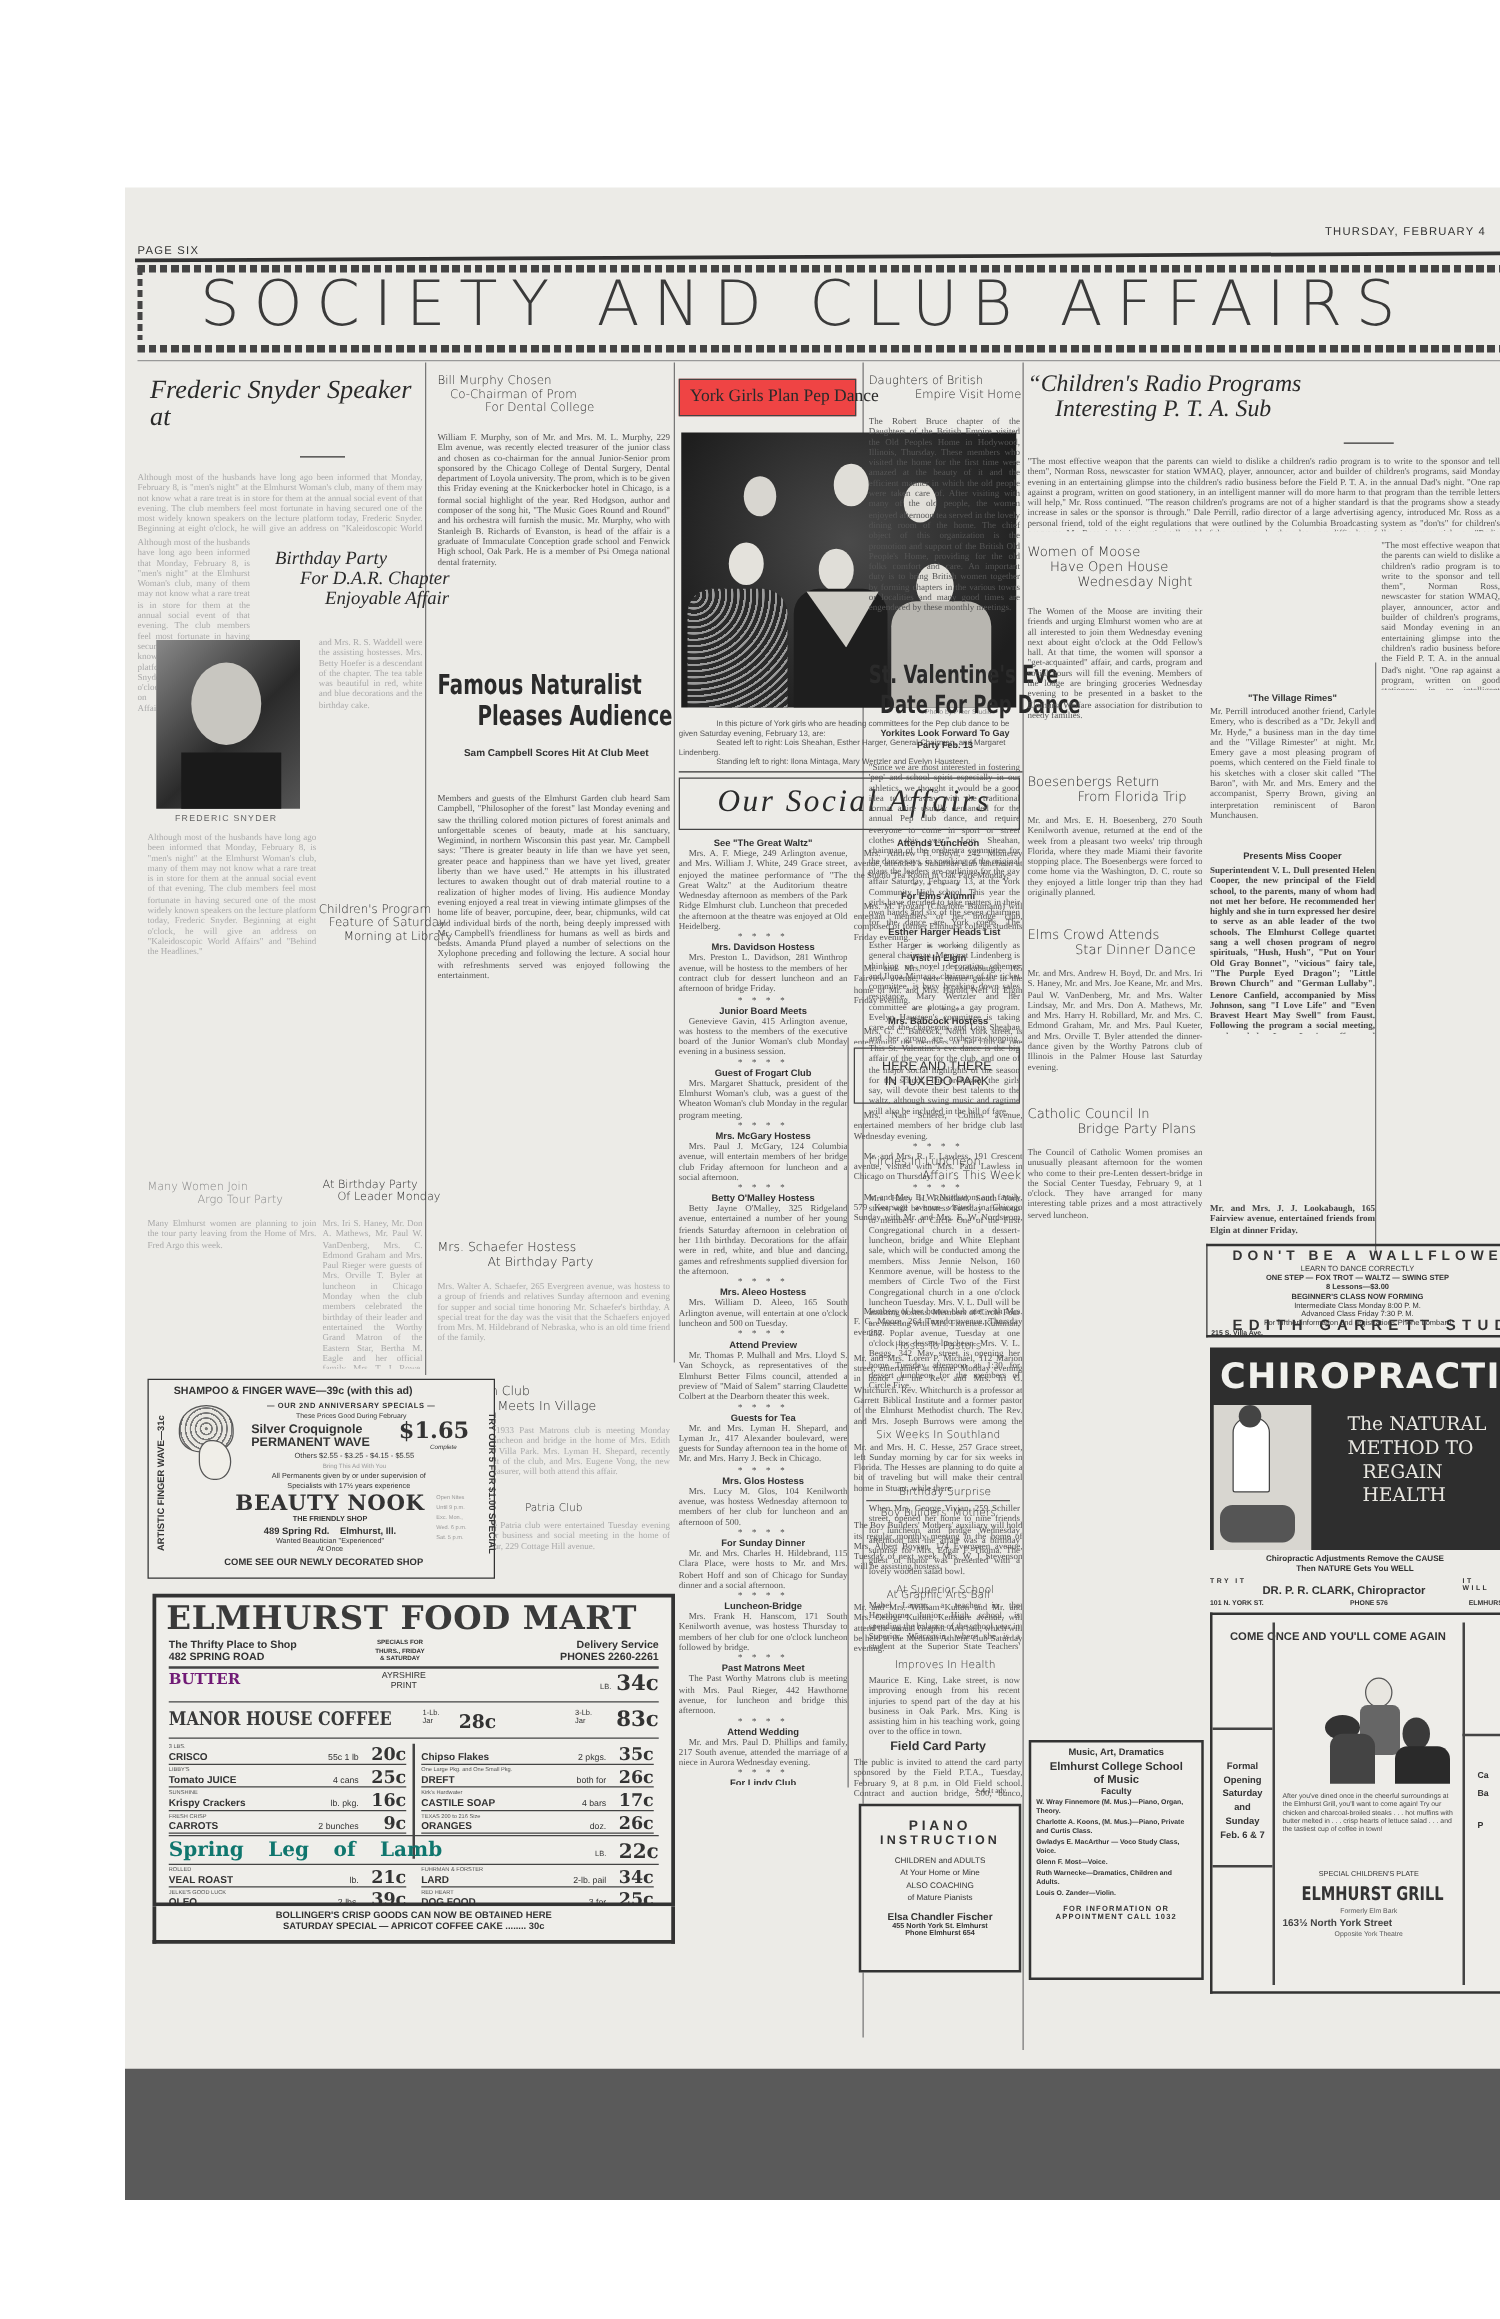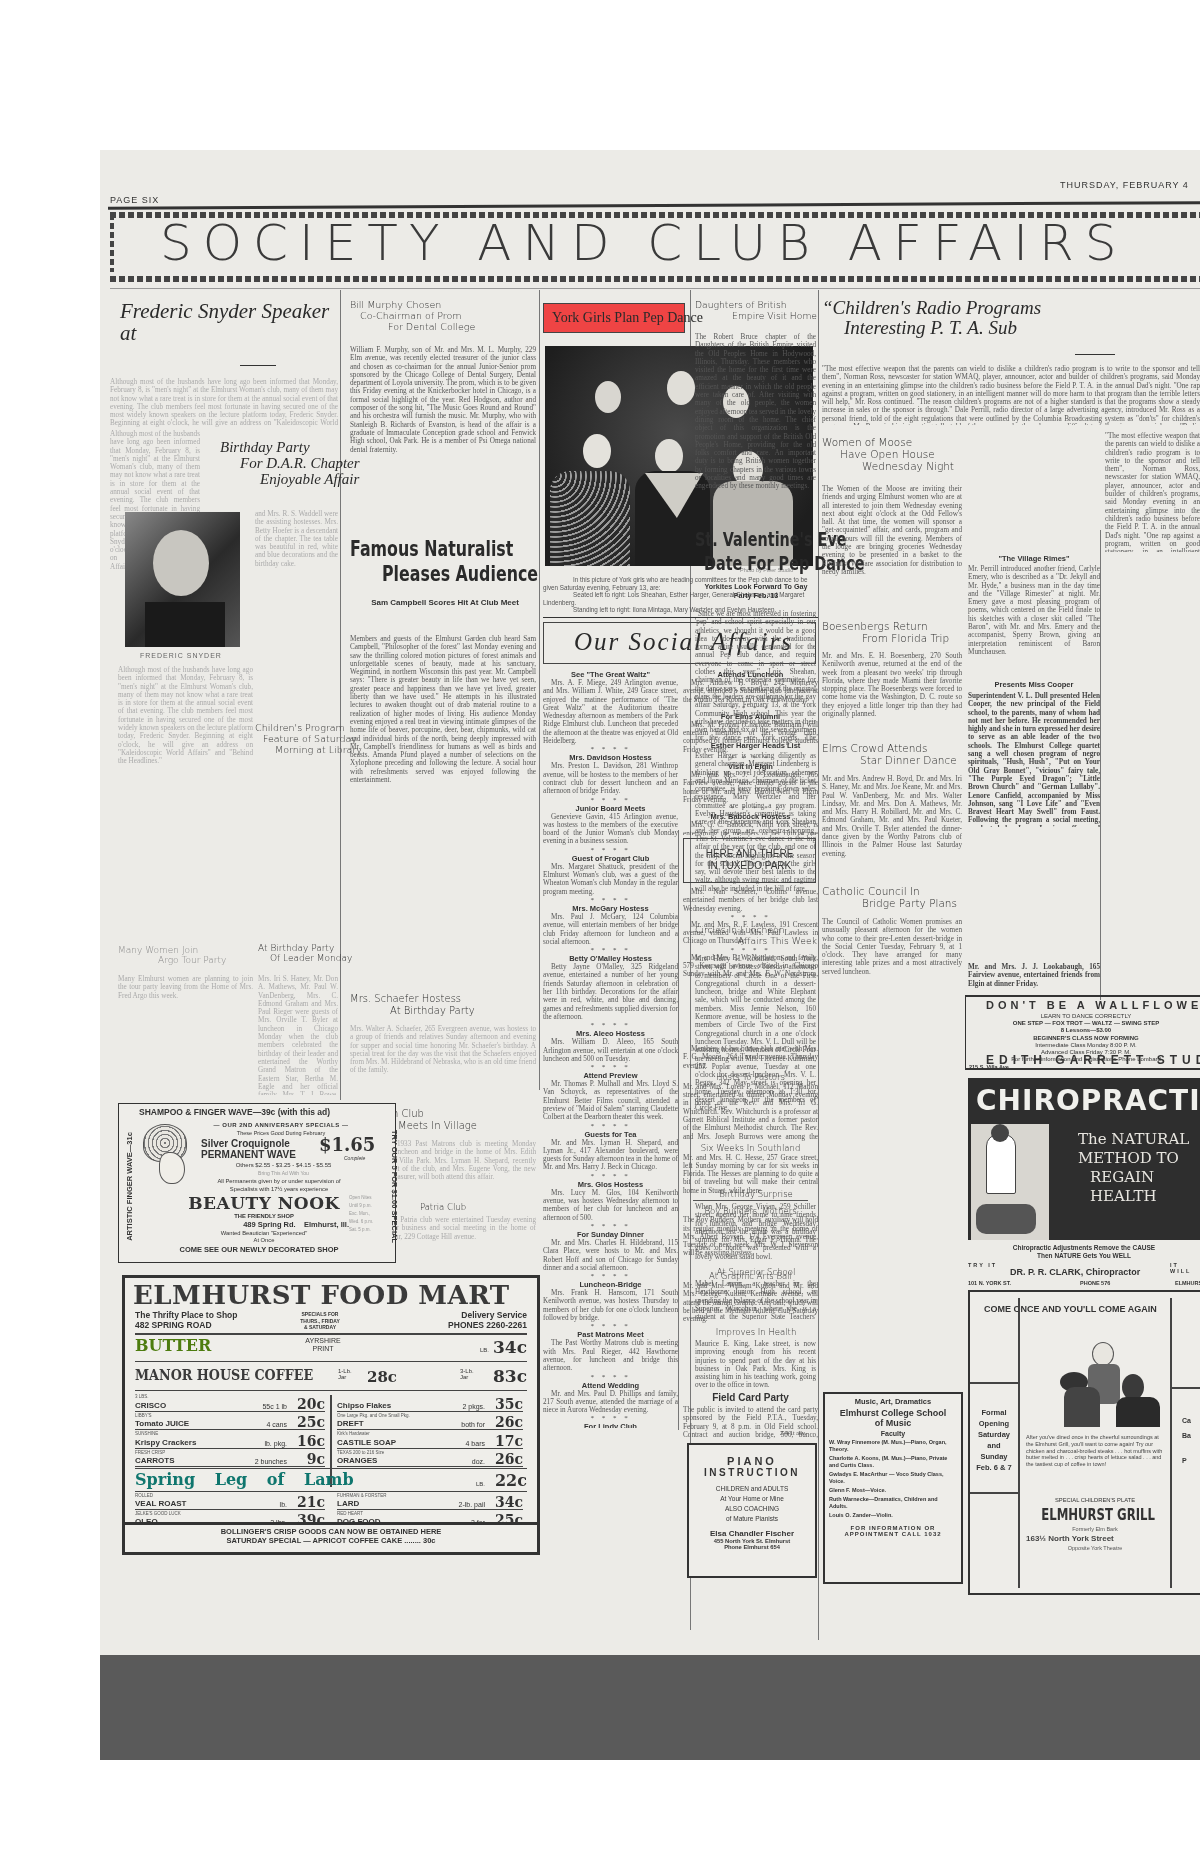--- a/index.html
+++ b/index.html
@@ -421,21 +421,21 @@
     <div class="small-sans" style="position:absolute;left:82px;top:34px;font-weight:bold;font-size:10px;white-space:nowrap">Silver Croquignole</div>
     <div class="small-sans" style="position:absolute;left:82px;top:45px;font-weight:bold;font-size:10px;white-space:nowrap">PERMANENT WAVE</div>
     <div class="price" style="position:absolute;left:200px;top:30px;font-size:18px">$1.65</div>
     <div class="small-sans" style="position:absolute;left:225px;top:51px;font-size:5px;font-style:italic">Complete</div>
     <div class="small-sans" style="position:absolute;left:72px;top:58px;width:185px;text-align:center;font-size:6px">Others $2.55 - $3.25 - $4.15 - $5.55</div>
     <div class="small-sans" style="position:absolute;left:72px;top:66px;width:185px;text-align:center;font-size:5px;color:#999">Bring This Ad With You</div>
     <div class="small-sans" style="position:absolute;left:60px;top:74px;width:200px;text-align:center;font-size:5.8px">All Permanents given by or under supervision of</div>
     <div class="small-sans" style="position:absolute;left:60px;top:82px;width:200px;text-align:center;font-size:5.8px">Specialists with 17½ years experience</div>
     <div style="position:absolute;left:60px;top:89px;width:170px;text-align:center;font-family:'DejaVu Serif',serif;font-weight:bold;font-size:17px;color:#333;white-space:nowrap;letter-spacing:.5px">BEAUTY NOOK</div>
     <div class="small-sans" style="position:absolute;left:60px;top:109px;width:170px;text-align:center;font-weight:bold;font-size:5.8px">THE FRIENDLY SHOP</div>
-    <div class="small-sans" style="position:absolute;left:60px;top:116px;width:170px;text-align:right;font-weight:bold;font-size:7.5px;white-space:pre">489 Spring Rd.    Elmhurst, Ill.</div>
+    <div class="small-sans" style="position:absolute;left:60px;top:116px;width:170px;text-align:center;font-weight:bold;font-size:7.5px;white-space:pre">489 Spring Rd.    Elmhurst, Ill.</div>
     <div class="small-sans" style="position:absolute;left:60px;top:126px;width:170px;text-align:center;font-size:5.8px">Wanted  Beautician  "Experienced"</div>
     <div class="small-sans" style="position:absolute;left:60px;top:133px;width:170px;text-align:center;font-size:5.8px">At Once</div>
     <div class="small-sans" style="position:absolute;left:230px;top:90px;width:30px;font-size:4.5px;line-height:8px;color:#999">Open Nites Until 9 p.m. Exc. Mon., Wed. 6 p.m. Sat. 5 p.m.</div>
     <div class="small-sans" style="position:absolute;left:20px;top:141px;width:240px;text-align:center;font-weight:bold;font-size:7.5px;white-space:nowrap">COME SEE OUR NEWLY DECORATED SHOP</div>
   </div>
 
   <div class="abs" style="left:122px;top:1275px;width:418px;height:250px;border:3px solid #333;background:#efeeea">
     <div style="position:absolute;left:8px;top:2px;font-family:'DejaVu Serif',serif;font-weight:bold;font-size:26px;color:#3a3a3a;white-space:nowrap;letter-spacing:.5px">ELMHURST FOOD MART</div>
     <div class="small-sans" style="position:absolute;left:10px;top:33px;font-weight:bold;font-size:8.5px;line-height:9.5px">
       <div>The Thrifty Place to Shop</div>
@@ -446,21 +446,21 @@
       <div>THURS., FRIDAY</div>
       <div>&amp; SATURDAY</div>
     </div>
     <div class="small-sans" style="position:absolute;right:10px;top:33px;text-align:right;font-weight:bold;font-size:8.5px;line-height:9.5px">
       <div>Delivery Service</div>
       <div>PHONES 2260-2261</div>
     </div>
     <div style="position:absolute;left:10px;right:10px;top:55px;height:1.5px;background:#444"></div>
 
     <div style="position:absolute;left:10px;top:57px;right:10px;height:27px;border-bottom:1.5px solid #444">
-      <div style="position:absolute;left:0;top:1px;font-family:'DejaVu Serif',serif;font-weight:bold;font-size:16px;color:#4d7c0f">BUTTER</div>
+      <div style="position:absolute;left:0;top:1px;font-family:'DejaVu Serif',serif;font-weight:bold;font-size:12px;color:#701a75">BUTTER</div>
       <div class="small-sans" style="position:absolute;left:158px;top:2px;font-size:7px;text-align:center;line-height:8px;width:60px">
         <div>AYRSHIRE</div>
         <div>PRINT</div>
       </div>
       <div class="small-sans" style="position:absolute;right:38px;top:12px;font-size:6px">LB.</div>
       <div class="price" style="position:absolute;right:0;top:2px;font-size:17px">34c</div>
     </div>
 
     <div style="position:absolute;left:10px;top:86px;right:10px;height:27px;border-bottom:1.5px solid #444">
       <div style="position:absolute;left:0;top:2px;font-family:'DejaVu Serif',serif;font-weight:bold;font-size:15px;color:#3a3a3a;white-space:nowrap;transform:scaleX(.85);transform-origin:left">MANOR HOUSE COFFEE</div>

